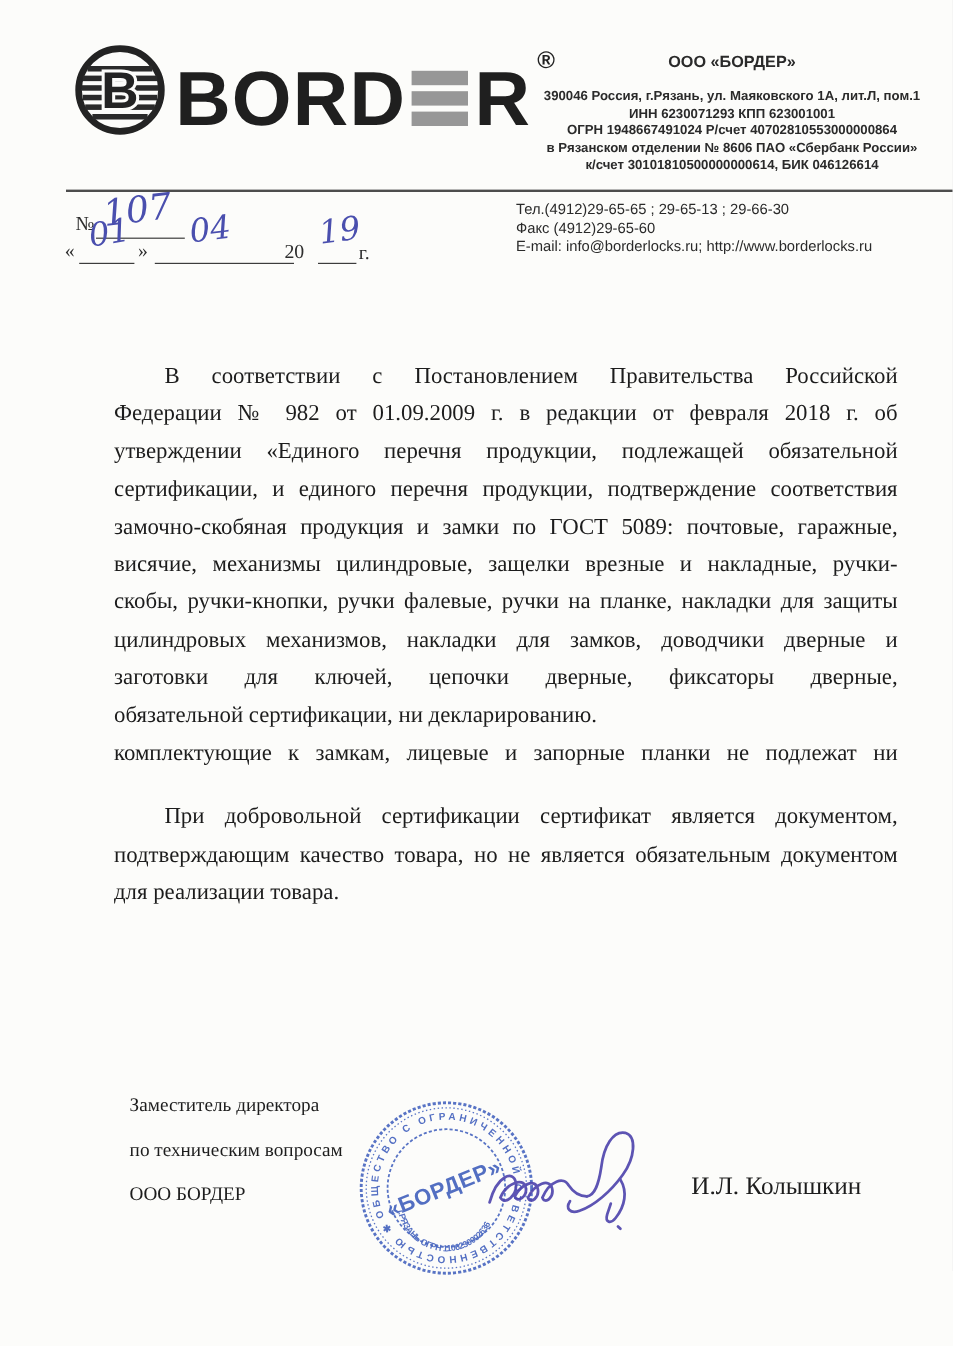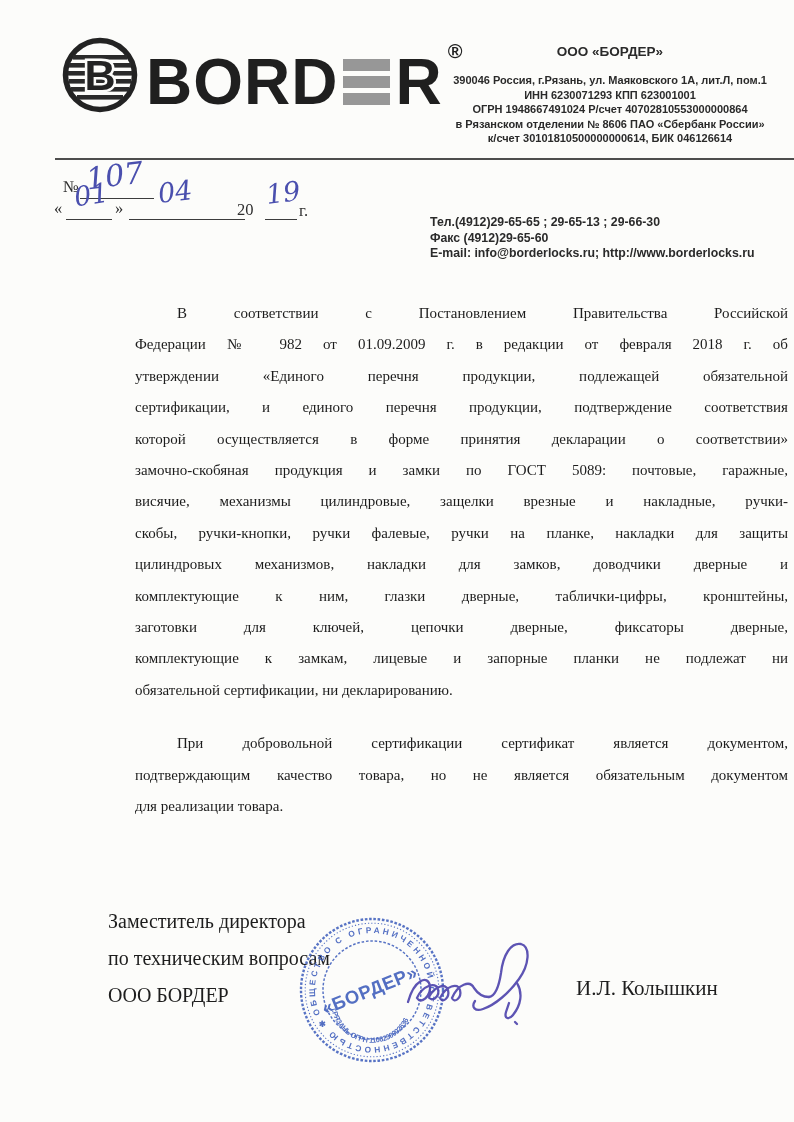--- a/index.html
+++ b/index.html
@@ -23,37 +23,37 @@
     width:47px; height:46px; margin:0 5px 1px 5px; }
   .ebars div { height:12px; background:#979797; }
   .regmark { font-size:20px; font-weight:700; align-self:flex-start; margin:-16px 0 0 5px; }
   .company { position:absolute; left:430px; top:44px; width:360px;
     font-family:"Liberation Sans", sans-serif; font-weight:700; color:#2a2a2a;text-align:center; }
   .company-name { font-size:13.5px; margin-bottom:14px; }
   .addr-line { font-size:11px; line-height:14.6px; }
   .hdr-divider { position:absolute; left:55px; top:158px; width:739px; height:2.4px;
     background:#4d4d4d; }
   .contacts { position:absolute; left:430px; top:167px; width:360px;
-    font-family:"Liberation Sans", sans-serif; font-weight:700; color:#2a2a2a;margin-top:48px; }
+    font-family:"Liberation Sans", sans-serif; font-weight:400; color:#2a2a2a; }
   .contact-line { font-size:12.3px; line-height:15.6px; }
   
   .printed { position:absolute; font-size:16.5px; color:#2e2e2e; }
   .uline { position:absolute; border-bottom:1.6px solid #3c3c3c; height:0; }
   .hw { position:absolute; font-family:"DejaVu Serif", serif; font-style:italic;
     color:#4a4fae; white-space:nowrap; }
   
   .letter-body { position:absolute; left:95px; top:298px; width:653px;
-    font-size:15px; color:#1c1c1c;margin-left:40px; }
+    font-size:19px; color:#1c1c1c; }
   .bline { line-height:31.4px; text-align:justify; text-align-last:justify;
     text-justify:inter-word; white-space:normal; }
   .bline.first { padding-left:42px; }
   .bline.plast { text-align-last:left; }
   .para2 { margin-top:22px; }
   
-  .signoff { position:absolute; left:108px; top:903px; font-size:20px; }
+  .signoff { position:absolute; left:108px; top:903px; font-size:16px; }
   .signoff div { line-height:37px; }
   .signer { position:absolute; left:576px; top:976px; font-size:21px; }
   .stamp { position:absolute; left:297px; top:915px; z-index:5; }
   .signature-ink { position:absolute; left:398px; top:938px; z-index:6; }
 </style>
 </head>
 <body>
 
 <div class="page">
 
@@ -115,29 +115,27 @@
     <span class="hw" style="left:266px; top:177px; font-size:27px; transform:rotate(-7deg);">19</span>
     <span class="printed" style="left:299px; top:201px;">г.</span>
   </div>
 
   <div class="letter-body">
     <div>
       <div class="bline first">В соответствии с Постановлением Правительства Российской</div>
       <div class="bline">Федерации № 982 от 01.09.2009 г. в редакции от февраля 2018 г. об</div>
       <div class="bline">утверждении «Единого перечня продукции, подлежащей обязательной</div>
       <div class="bline">сертификации, и единого перечня продукции, подтверждение соответствия</div>
-      <div class="bline">которой осуществляется в форме принятия декларации о соответствии»</div>
       <div class="bline">замочно-скобяная продукция и замки по ГОСТ 5089: почтовые, гаражные,</div>
       <div class="bline">висячие, механизмы цилиндровые, защелки врезные и накладные, ручки-</div>
       <div class="bline">скобы, ручки-кнопки, ручки фалевые, ручки на планке, накладки для защиты</div>
       <div class="bline">цилиндровых механизмов, накладки для замков, доводчики дверные и</div>
-      <div class="bline">комплектующие к ним, глазки дверные, таблички-цифры, кронштейны,</div>
       <div class="bline">заготовки для ключей, цепочки дверные, фиксаторы дверные,</div>
+      <div class="bline plast">обязательной сертификации, ни декларированию.</div>
       <div class="bline">комплектующие к замкам, лицевые и запорные планки не подлежат ни</div>
-      <div class="bline plast">обязательной сертификации, ни декларированию.</div>
     </div>
     <div class="para2">
       <div class="bline first">При добровольной сертификации сертификат является документом,</div>
       <div class="bline">подтверждающим качество товара, но не является обязательным документом</div>
       <div class="bline plast">для реализации товара.</div>
     </div>
   </div>
 
   <div class="signoff">
     <div>Заместитель директора</div>

